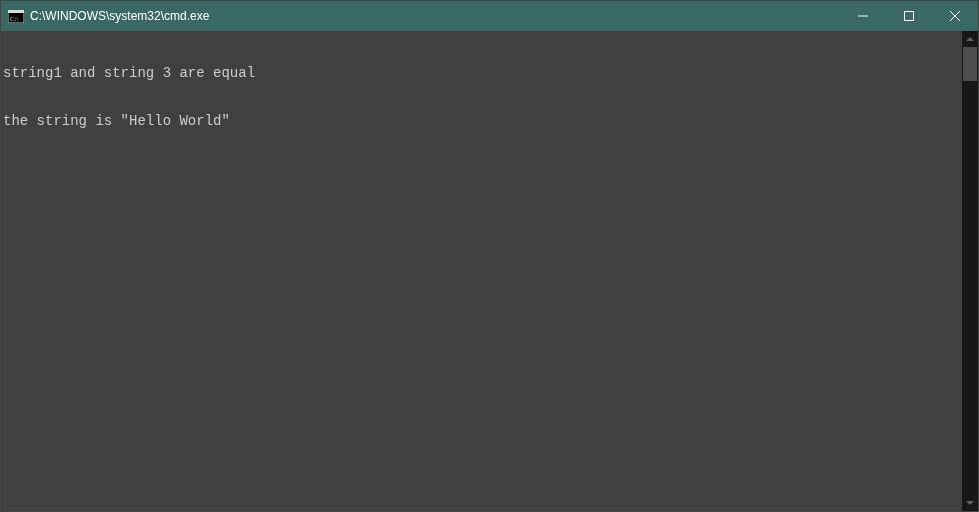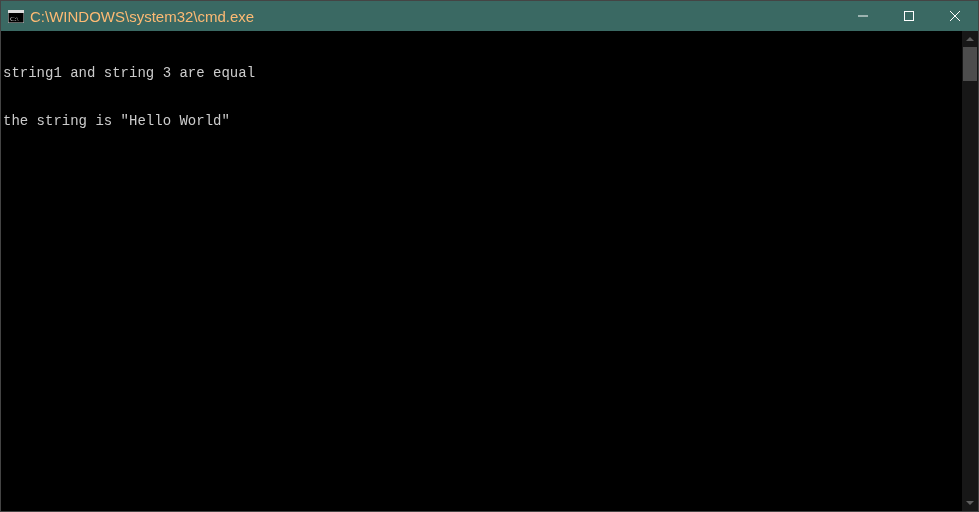--- a/index.html
+++ b/index.html
@@ -23,41 +23,41 @@
     width: 16px;
     height: 14px;
     margin-left: 7px;
     margin-right: 6px;
     display: flex;
     align-items: center;
     justify-content: center;
   }
   .titlebar-icon svg { display: block; }
   .titlebar-title {
-    font-size: 15px;
+    font-size: 12px;
     flex: 1;
-    color: #fdba74;
+    color: #ffffff;
   }
   .win-controls {
     display: flex;
     height: 100%;
   }
   .win-btn {
     width: 46px;
     height: 100%;
     display: flex;
     align-items: center;
     justify-content: center;
     color: #fff;
   }
   .win-btn svg { display: block; }
   .terminal-body {
     position: relative;
     height: calc(100% - 30px);
-    background: #000000;
+    background: #404040;
     display: flex;
   }
   .terminal-content {
     flex: 1;
     padding: 2px 0 0 2px;
     color: #cccccc;
     font-family: Consolas, "Courier New", monospace;
     font-size: 14px;
     line-height: 16px;
     white-space: pre;

